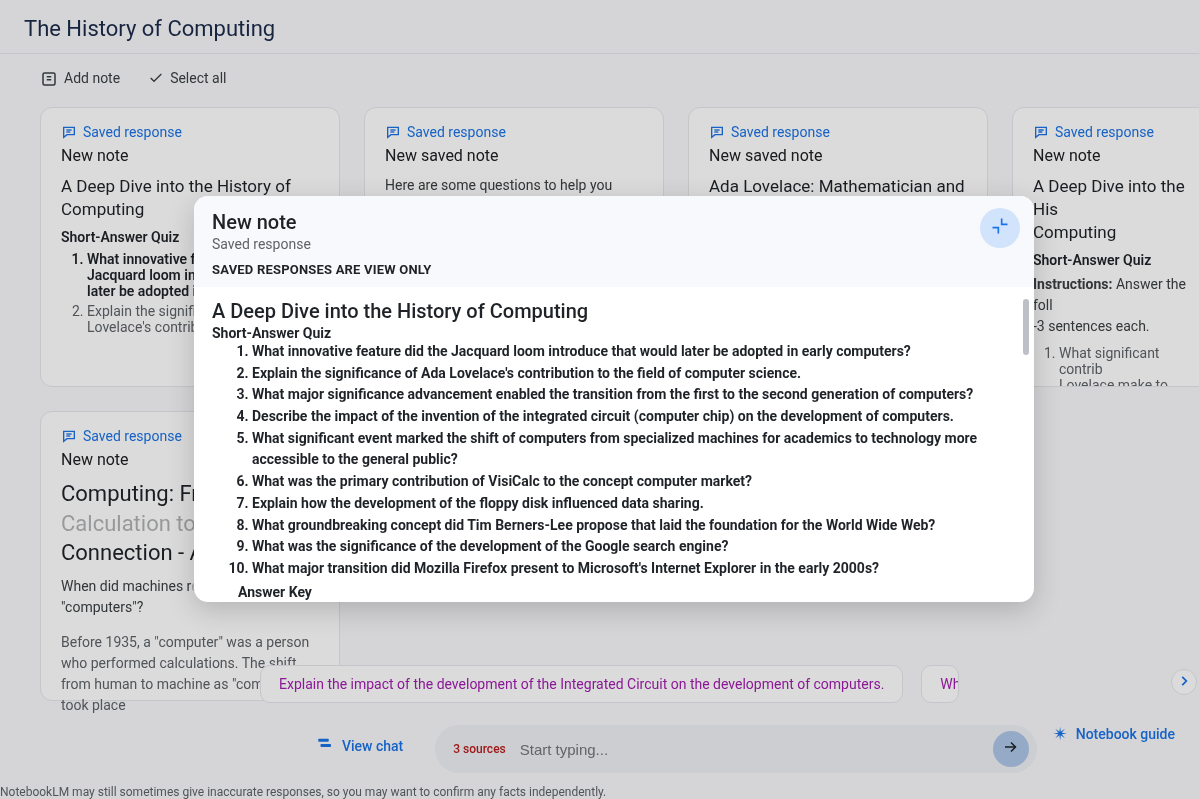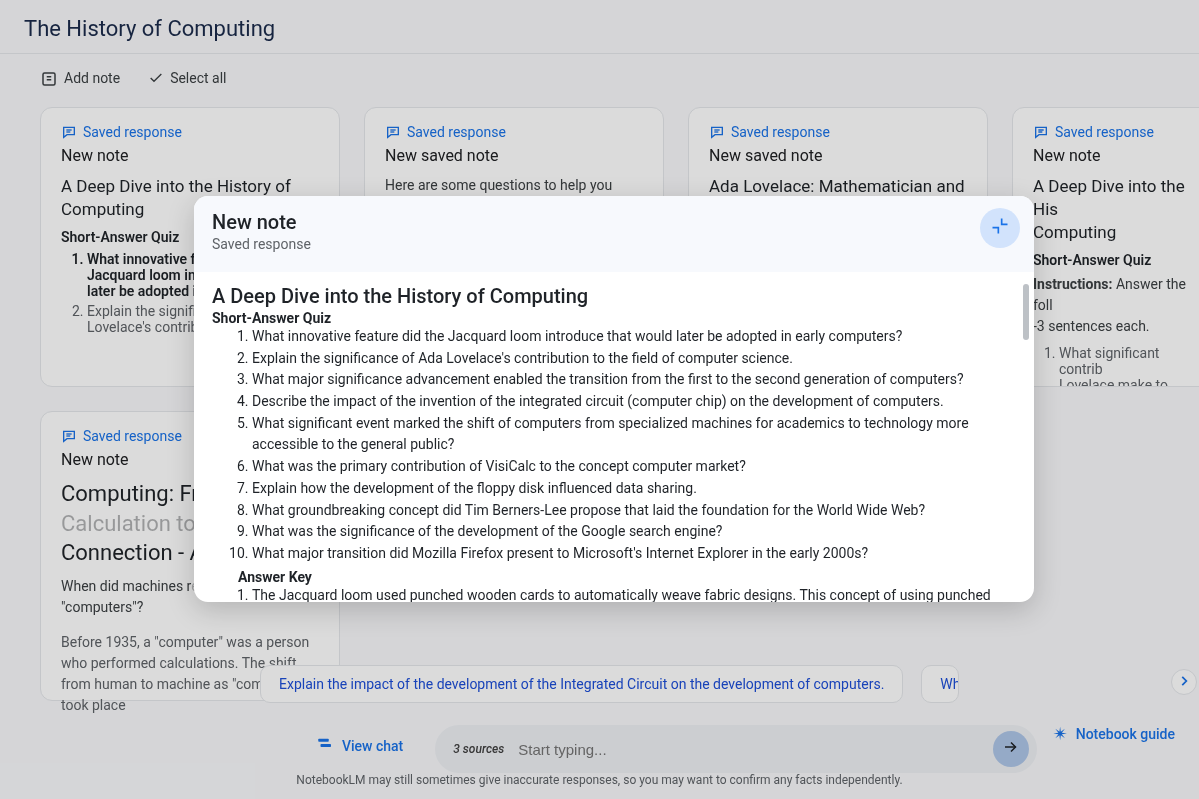--- a/index.html
+++ b/index.html
@@ -110,21 +110,21 @@
 .modal-scroll-ind {
   position: absolute;
   right: 5px; top: 12px;
   width: 6px; height: 56px;
   background: #bdc1c6;
   border-radius: 3px;
 }
 .modal-body h3 { font-size: 20px; font-weight: 500; margin-bottom: 2px; }
 .modal-body .quiz-label { font-size: 14px; font-weight: 700; }
 .modal-body ol { padding-left: 40px; font-size: 14px; line-height: 1.55; }
-.modal-body ol.questions li { font-weight: 400; }
+.modal-body ol.questions li { font-weight: 700; }
 .modal-body .answer-key-label { font-size: 14px; font-weight: 700; margin-top: 4px; margin-left: 26px; }
 .modal-body ol.answers li { font-weight: 400; }
 
 
 .bottom-bar {
   position: absolute;
   left: 0; right: 0; bottom: 0;
   height: 150px;
   padding-top: 16px;
 }
@@ -134,21 +134,21 @@
   padding: 0 260px 0 260px;
   align-items: center;
   position: relative;
 }
 .sugg-chip {
   background: #fff;
   border: 1px solid #e5e7eb;
   border-radius: 10px;
   padding: 10px 18px;
   font-size: 14px;
-  color: #1d4ed8;
+  color: #a21caf;
   white-space: nowrap;
 }
 .sugg-next {
   position: absolute;
   right: 2px; top: 4px;
   width: 26px; height: 26px;
   border-radius: 50%;
   background: #fff;
   display: flex; align-items: center; justify-content: center;
   color: #1a73e8;
@@ -174,21 +174,21 @@
 .input-pill {
   flex: 1;
   background: #eef0f4;
   border-radius: 28px;
   height: 48px;
   display: flex;
   align-items: center;
   padding: 0 8px 0 18px;
   gap: 14px;
 }
-.sources-txt { font-size: 12px; color: #404040; font-weight: 500; font-style: italic; }
+.sources-txt { font-size: 12px; color: #b91c1c; font-weight: 500; }
 .input-pill input {
   flex: 1;
   border: none; outline: none;
   background: transparent;
   font-size: 15px;
   color: #202124;
 }
 .send-btn {
   width: 36px; height: 36px;
   border-radius: 50%;
@@ -197,23 +197,23 @@
   cursor: pointer;
 }
 .guide-btn {
   display: flex; align-items: center; gap: 8px;
   color: #1a73e8;
   font-weight: 500;
   cursor: pointer;
   font-size: 14px;
 }
 .disclaimer {
-  text-align: center;
   font-size: 12px;
   color: #5f6368;
+  margin-top: 12px;
 }
 
 .muted-preview { color: #5f6368; }
 </style>
 </head>
 <body>
 
 <div class="page-header">The History of Computing</div>
 <div class="divider"></div>
 
@@ -375,20 +375,21 @@
   </div>
   <div class="disclaimer">NotebookLM may still sometimes give inaccurate responses, so you may want to confirm any facts independently.</div>
 </div>
 
 <div class="overlay"></div>
 
 <div class="modal">
   <div class="modal-hdr">
     <h2>New note</h2>
     <div class="modal-sub">Saved response</div>
+    <div class="view-only">SAVED RESPONSES ARE VIEW ONLY</div>
     <div class="collapse-btn">
       <span>
         <svg width="20" height="20" viewBox="0 0 24 24" fill="none" stroke="#1a73e8" stroke-width="2">
             <polyline points="14 3 14 10 21 10"></polyline>
             <polyline points="10 21 10 14 3 14"></polyline>
           </svg>
       </span>
     </div>
   </div>
   <div class="modal-body">

